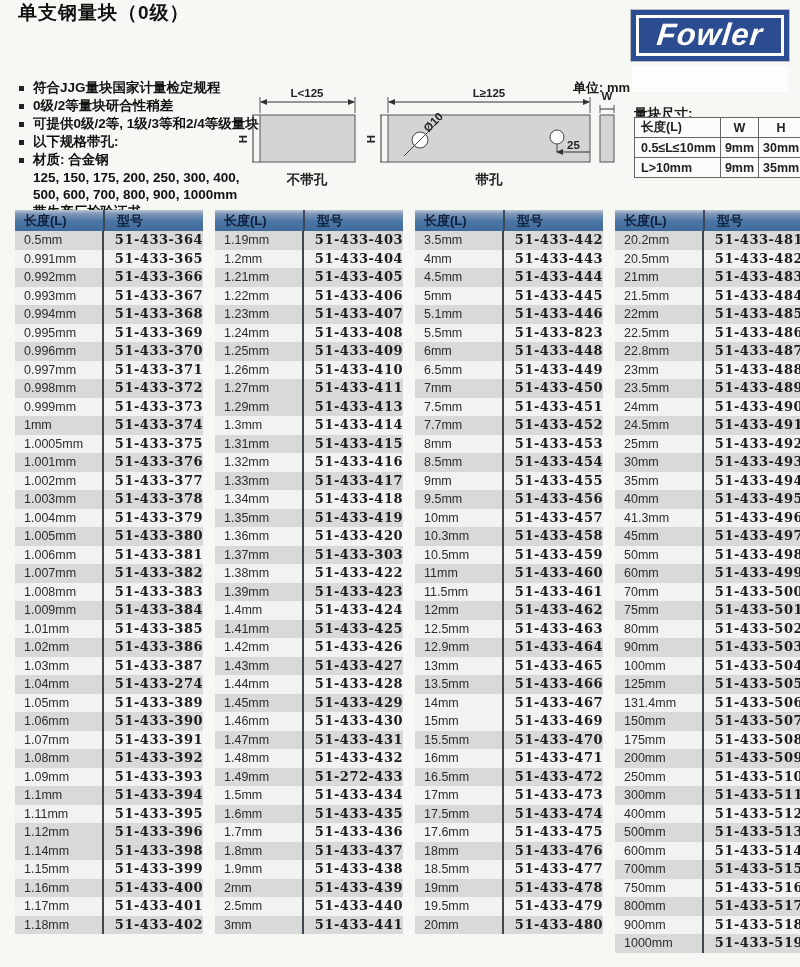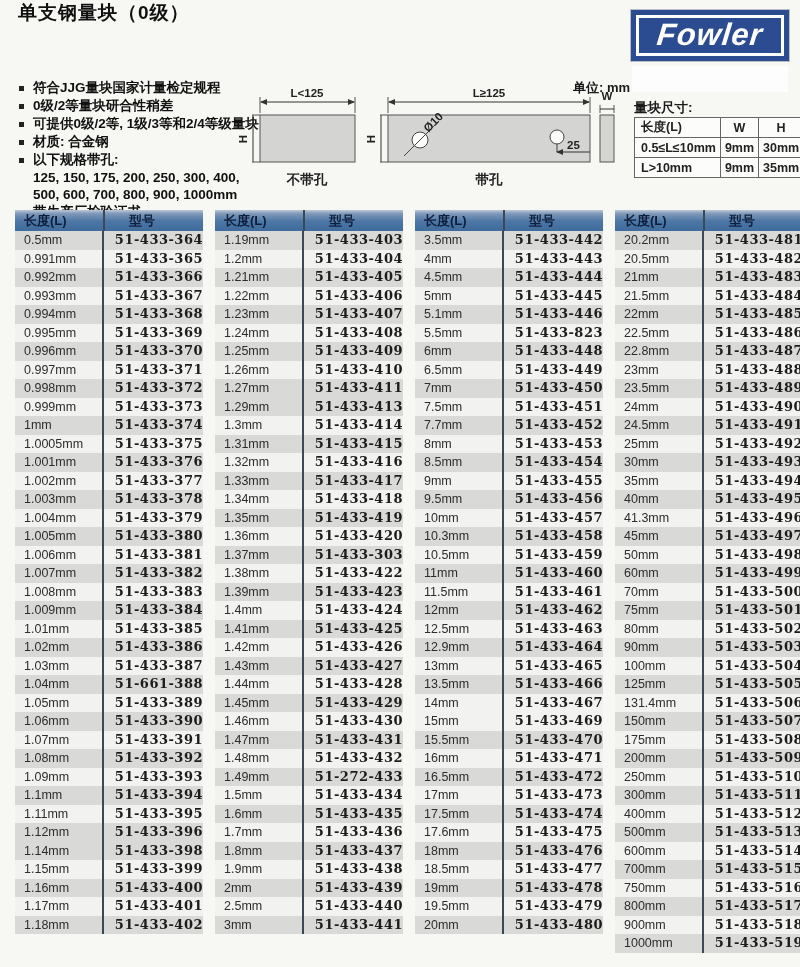--- a/index.html
+++ b/index.html
@@ -26,21 +26,21 @@
   .logo-underlay{position:absolute;left:632px;top:66px;width:156px;height:26px;background:#fdfdfd;}
 
   
   .bullets{position:absolute;left:18px;top:60px;font-size:13.5px;font-weight:bold;color:#111;margin-top:19px;}
   .bullet-line{display:flex;align-items:flex-start;line-height:18px;}
   .bullet-sq{flex:none;width:5px;height:5px;background:#222;margin:7px 9px 0 1px;}
   .cont-line{padding-left:15px;line-height:17px;}
 
   
   .unit-label{position:absolute;left:573px;top:79px;font-size:13px;font-weight:bold;}
-  .size-title{position:absolute;left:634px;top:99px;font-size:13.5px;font-weight:bold;}
+  .size-title{position:absolute;left:634px;top:105px;font-size:13.5px;font-weight:bold;}
   .size-table{
     position:absolute;left:634px;top:117px;width:158px;
     border-collapse:collapse;background:#fcfcfb;
   }
   .size-table td,.size-table th{
     border:1px solid #666;font-size:12.5px;font-weight:bold;color:#222;
     height:20px;padding:0 4px;box-sizing:border-box;
   }
   .size-table .c-len{width:80px;text-align:left;padding-left:6px;}
   .size-table .c-w{width:36px;text-align:center;}
@@ -56,21 +56,21 @@
   .spec-tables{
     position:absolute;left:15px;top:210px;
     display:grid;grid-template-columns:repeat(4,188px);column-gap:12px;
   }
   .spec-head{
     display:flex;height:21px;
     background:linear-gradient(180deg,#bcc8d8 0%,#7e97b8 18%,var(--head-mid,#4b76a5) 55%,#3f6b9c 100%);
     font-weight:bold;font-size:13px;color:var(--header-text,#0e1f3d);
   }
   .sh-len{width:88px;line-height:21px;padding-left:9px;box-sizing:border-box;}
-  .sh-mod{flex:1;border-left:2px solid var(--sep,#3c4856);line-height:21px;padding-left:24px;box-sizing:border-box;}
+  .sh-mod{flex:1;border-left:2px solid var(--sep,#3c4856);line-height:21px;padding-left:12px;box-sizing:border-box;}
   .spec-row{display:flex;height:18.5px;font-size:12.5px;color:#2d2d2d;}
   .spec-row.odd{background:var(--row-odd,#d9d9d7);}
   .spec-row.even{background:var(--row-even,#f2f2f0);}
   .sr-len{width:88px;line-height:18.5px;padding-left:9px;box-sizing:border-box;white-space:nowrap;}
   .sr-mod{
     flex:1;border-left:2px solid var(--sep,#3c4856);line-height:18.5px;padding-left:11px;box-sizing:border-box;
     font-family:"DejaVu Serif","Liberation Serif",serif;font-weight:bold;font-size:13px;letter-spacing:0.5px;
     white-space:nowrap;color:#1c1c1c;
   }
 </style>
@@ -94,25 +94,25 @@
   <div class="bullet-line">
       <span class="bullet-sq"></span>
       <span>0级/2等量块研合性稍差</span>
     </div>
   <div class="bullet-line">
       <span class="bullet-sq"></span>
       <span>可提供0级/2等, 1级/3等和2/4等级量块</span>
     </div>
   <div class="bullet-line">
       <span class="bullet-sq"></span>
-      <span>材质: 合金钢</span>
+      <span>以下规格带孔:</span>
     </div>
   <div class="bullet-line">
       <span class="bullet-sq"></span>
-      <span>以下规格带孔:</span>
+      <span>材质: 合金钢</span>
     </div>
   <div class="cont-line">125, 150, 175, 200, 250, 300, 400,</div>
   <div class="cont-line">500, 600, 700, 800, 900, 1000mm</div>
   <div class="bullet-line">
       <span class="bullet-sq"></span>
       <span>带生产厂检验证书</span>
     </div>
 </div>
 
 <div class="unit-label">单位: mm</div>
@@ -283,21 +283,21 @@
       <div class="spec-row odd">
         <span class="sr-len">1.02mm</span>
         <span class="sr-mod">51-433-386</span>
       </div>
       <div class="spec-row even">
         <span class="sr-len">1.03mm</span>
         <span class="sr-mod">51-433-387</span>
       </div>
       <div class="spec-row odd">
         <span class="sr-len">1.04mm</span>
-        <span class="sr-mod">51-661-388</span>
+        <span class="sr-mod">51-433-274</span>
       </div>
       <div class="spec-row even">
         <span class="sr-len">1.05mm</span>
         <span class="sr-mod">51-433-389</span>
       </div>
       <div class="spec-row odd">
         <span class="sr-len">1.06mm</span>
         <span class="sr-mod">51-433-390</span>
       </div>
       <div class="spec-row even">

